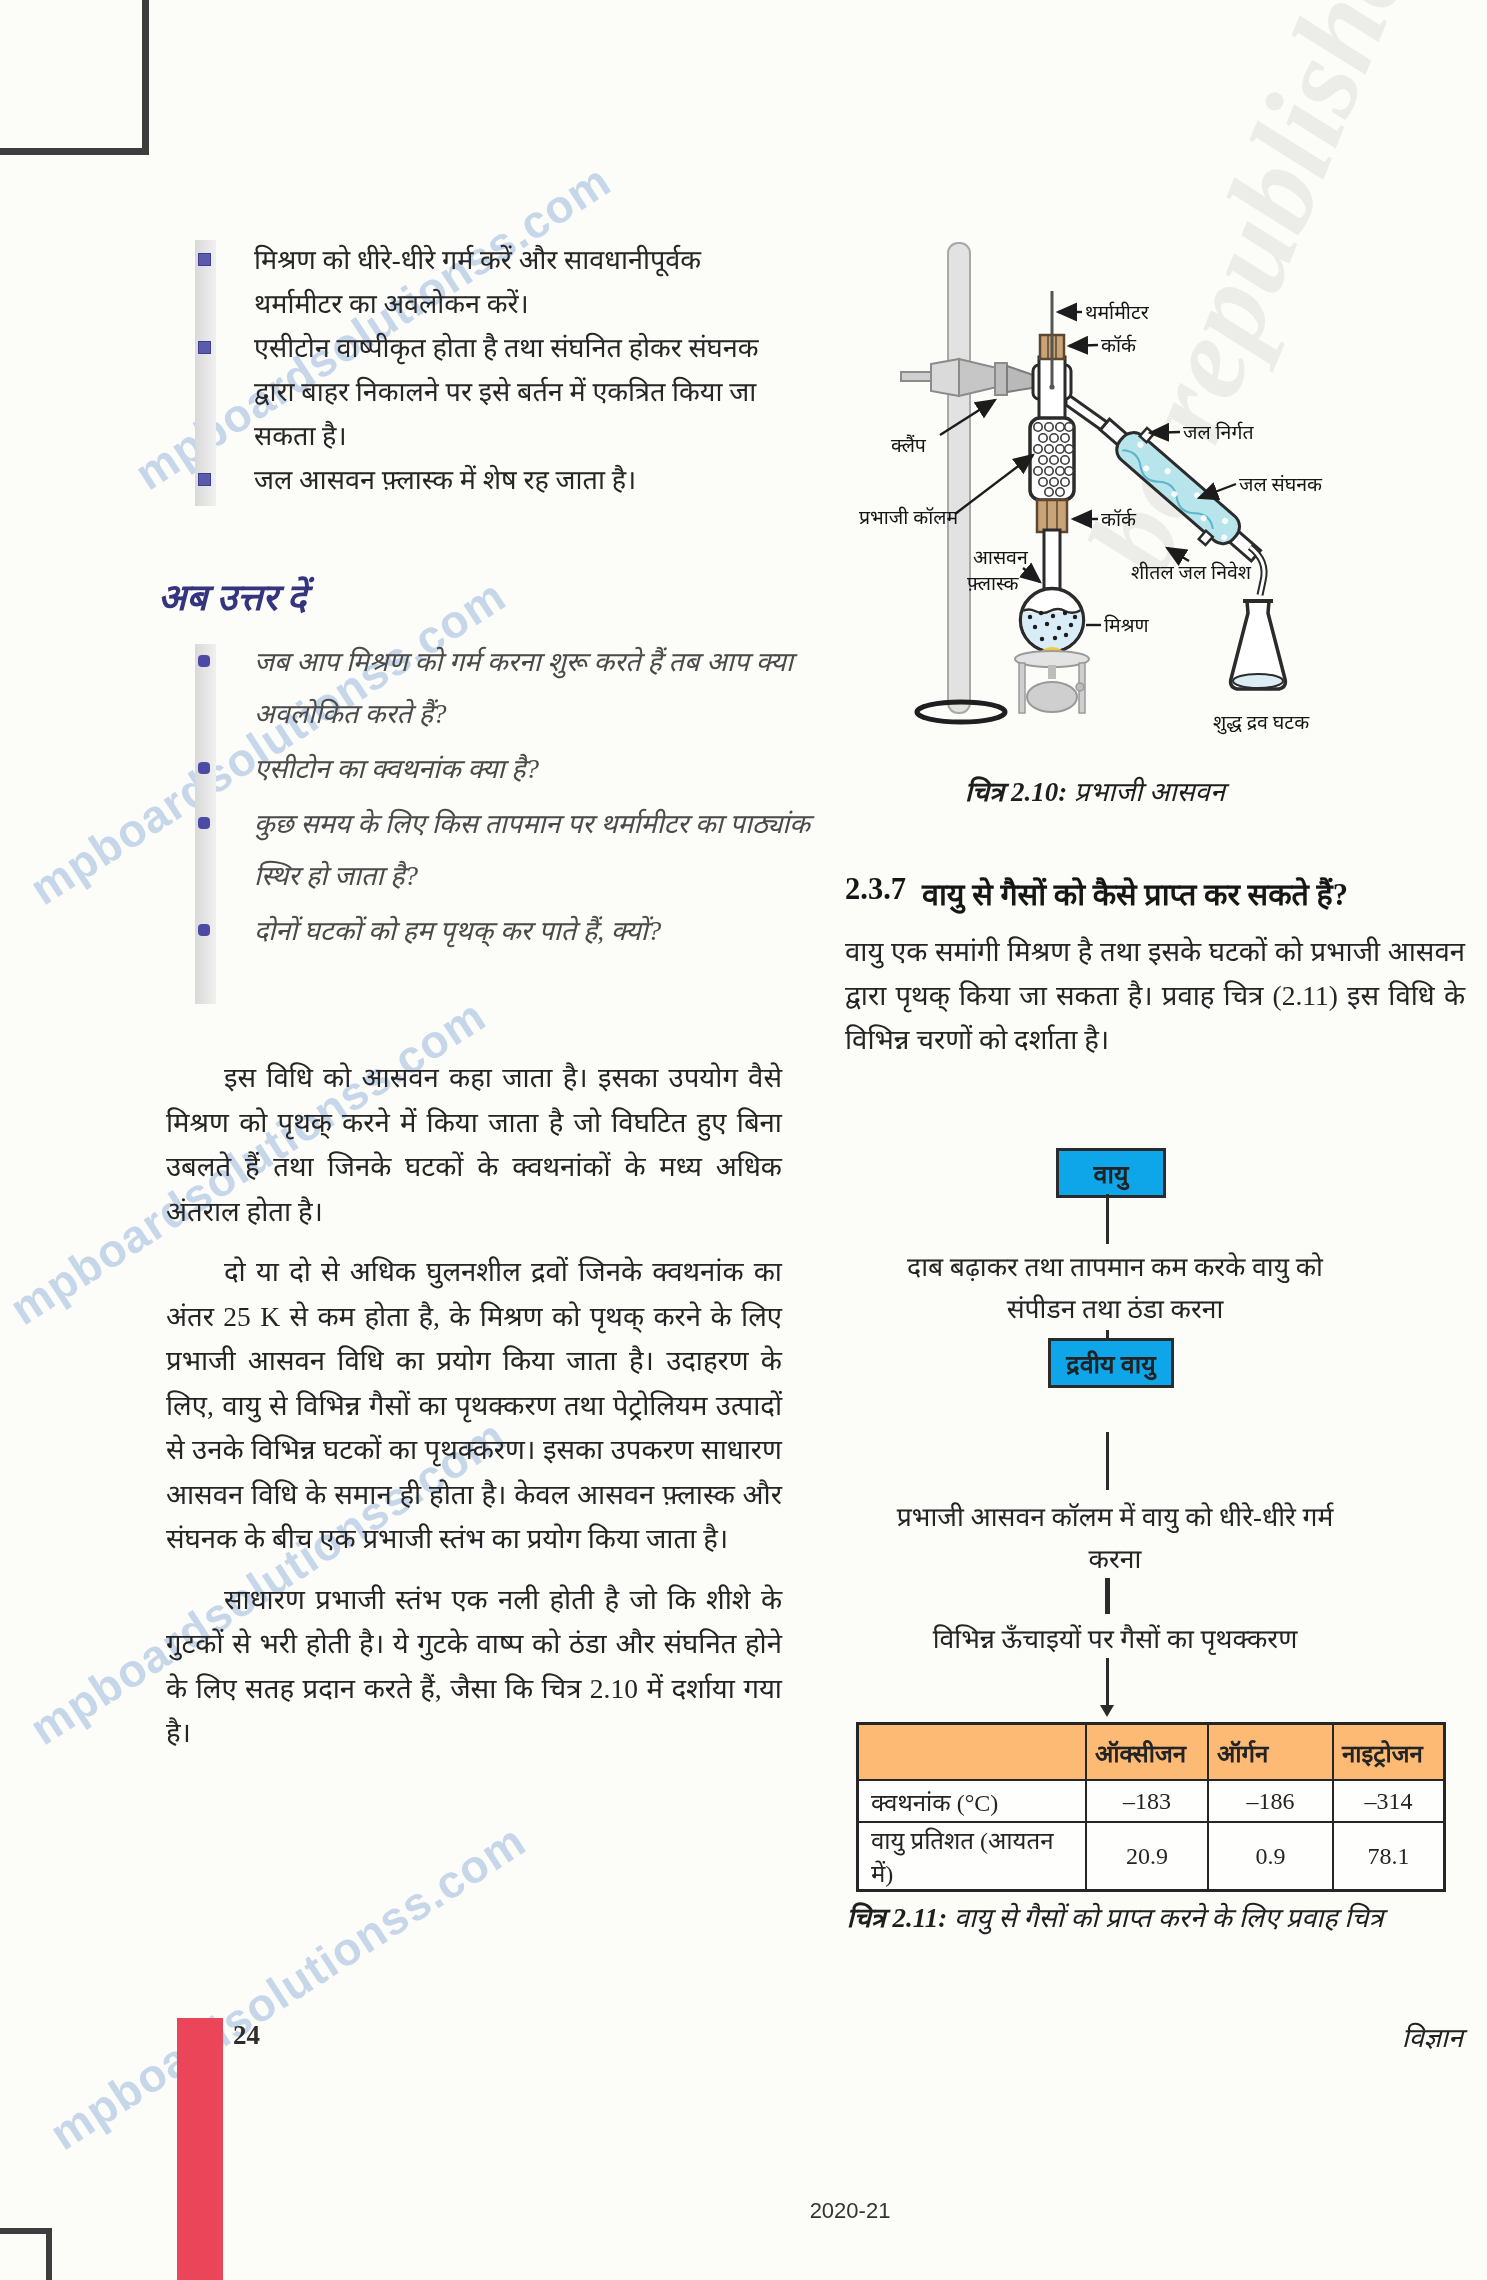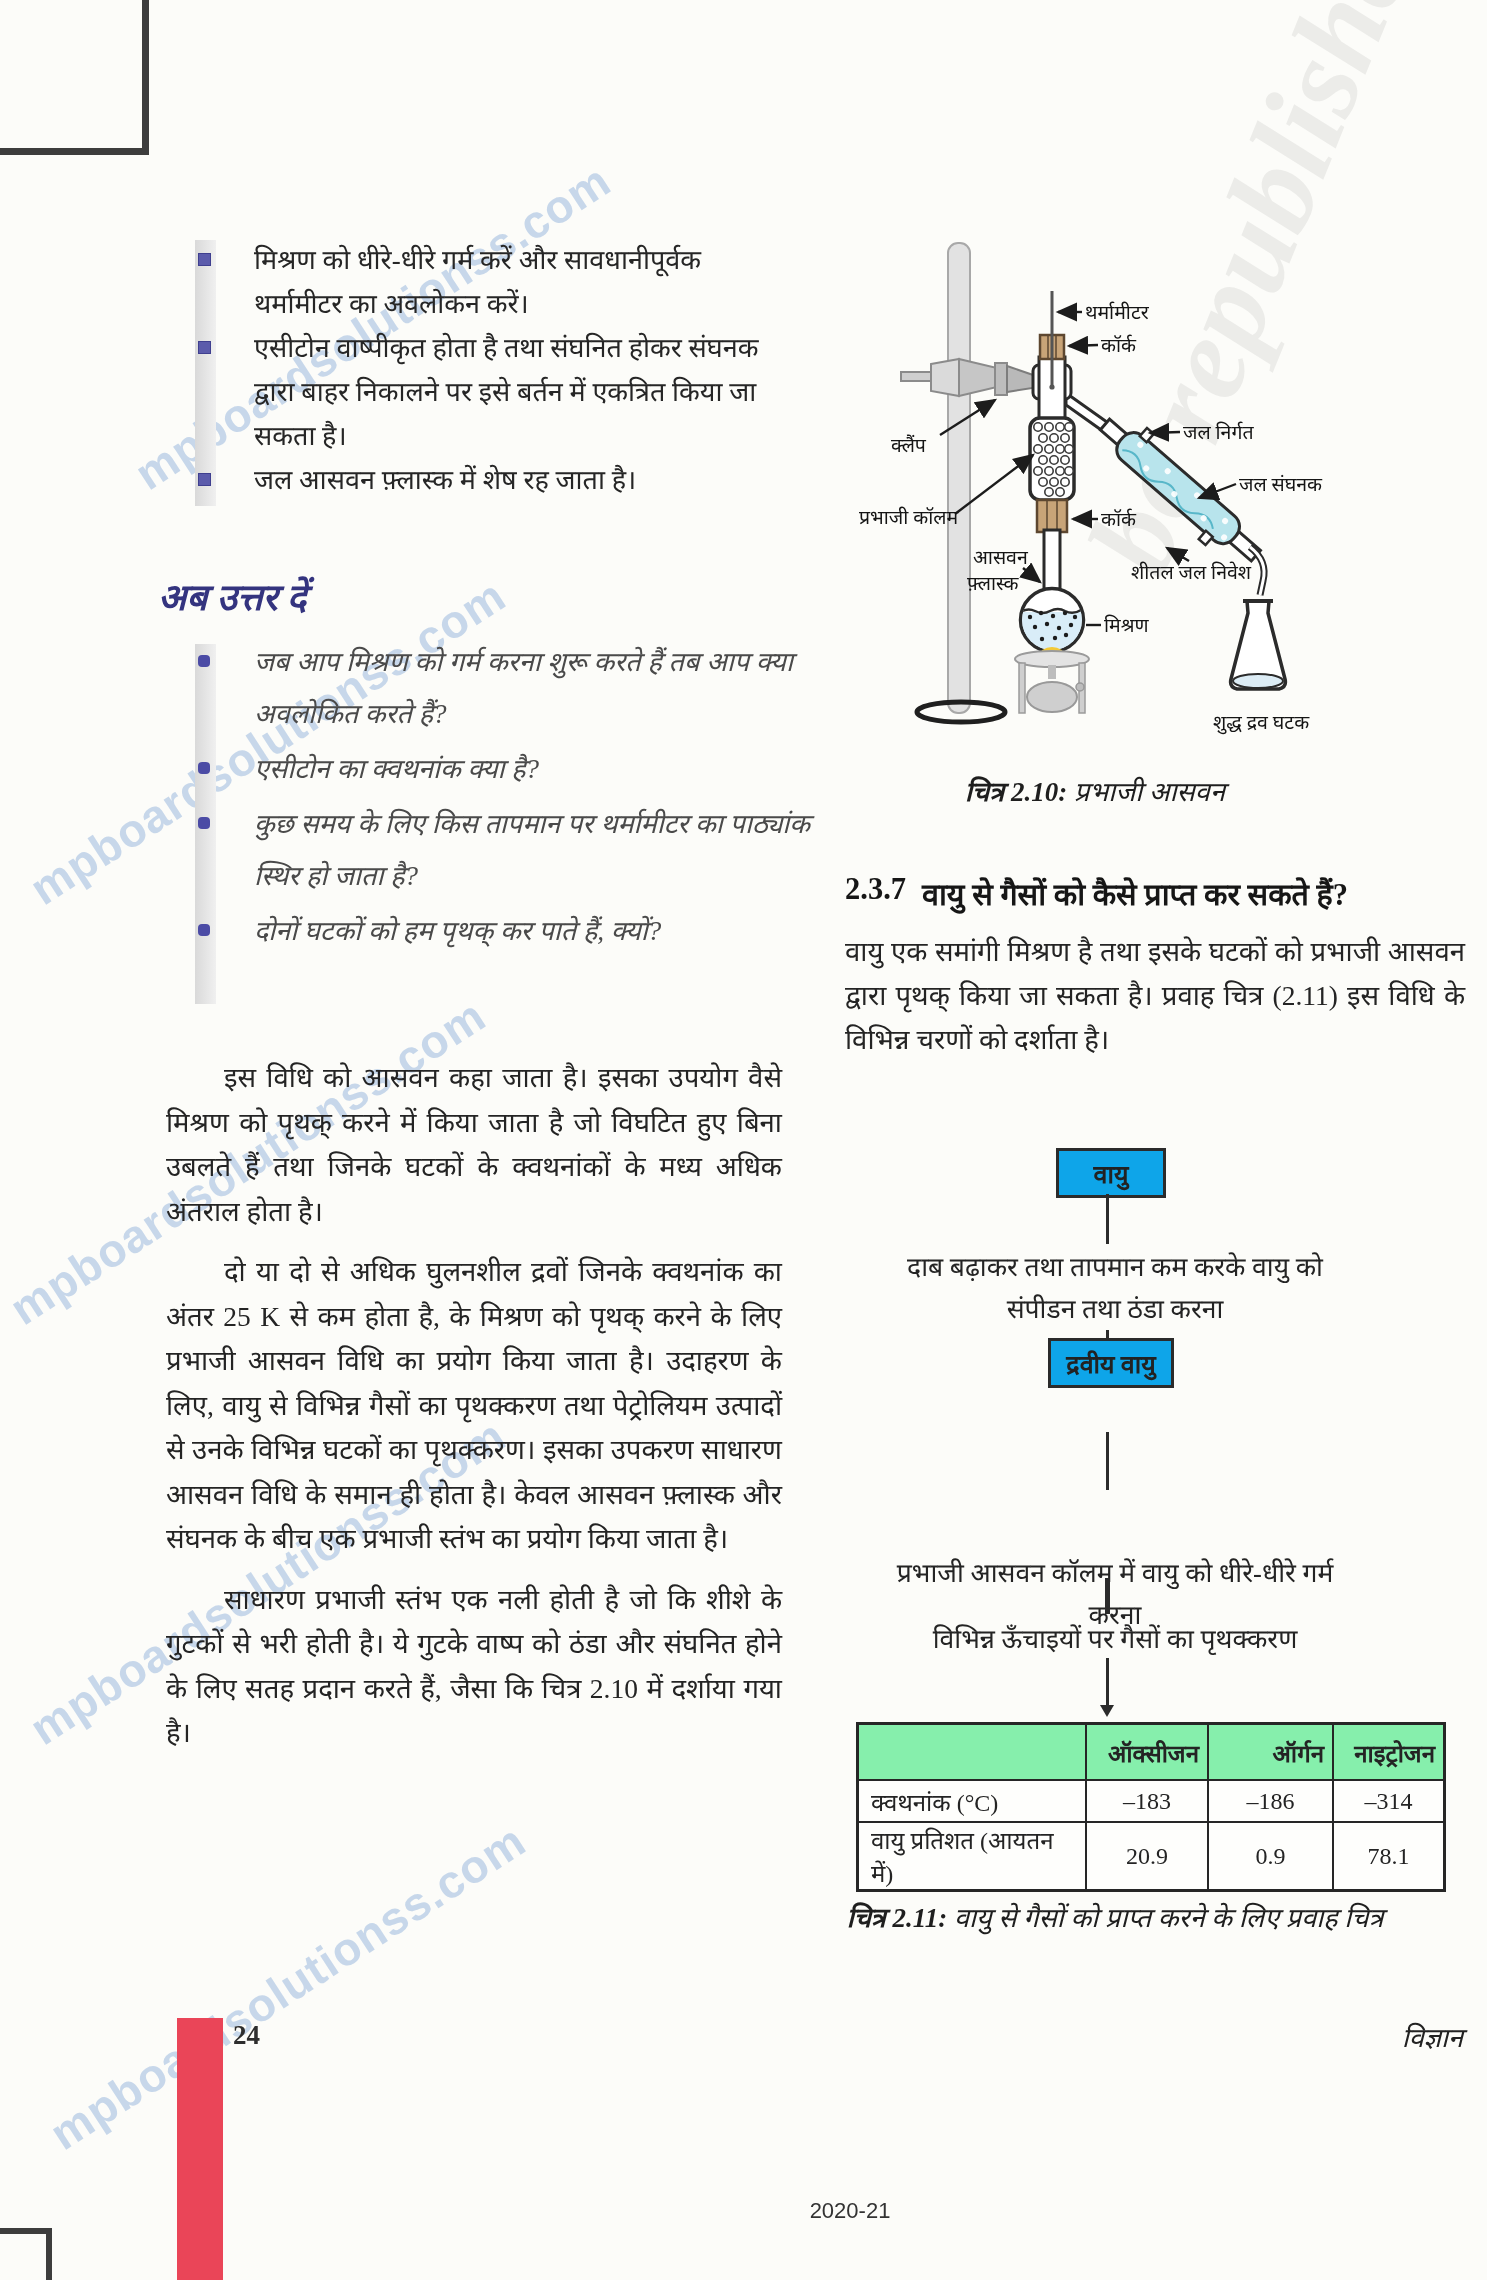--- a/index.html
+++ b/index.html
@@ -82,21 +82,21 @@
   .fc-arrow::after{
     content:"";position:absolute;left:-6px;bottom:-11px;
     border-left:7px solid transparent;border-right:7px solid transparent;
     border-top:12px solid #2b2b2b;
   }
   .fc-text{position:absolute;left:845px;width:540px;text-align:center;
     font-size:26.5px;line-height:42px;color:#242424;}
   
   .gas-table{border-collapse:collapse;border:3px solid #262626;font-size:24px;}
   .gas-table th,.gas-table td{border:2px solid #262626;padding:0 8px;}
-  .gas-table th{background:#86efac;height:54px;font-weight:bold;text-align:right;}
+  .gas-table th{background:#fdba74;height:54px;font-weight:bold;text-align:left;}
   .gas-table td{height:40px;text-align:center;background:#fefefc;}
   .gas-table td.rowlabel{text-align:left;padding-left:12px;}
   
   .redbar{position:absolute;left:177px;top:2018px;width:46px;height:262px;background:#ea4558;}
   .pagenum{position:absolute;left:233px;top:2020px;font-size:27px;font-weight:bold;color:#2e2e2e;}
   .subject{position:absolute;right:24px;top:2018px;font-size:27px;font-style:italic;color:#222;}
   .year{position:absolute;left:790px;top:2198px;width:120px;text-align:center;
     font-family:"Liberation Sans", sans-serif;font-size:22px;color:#333;}
   svg text{font-family:"Liberation Serif", serif;font-size:19.5px;fill:#151515;}
 </style>
@@ -321,21 +321,21 @@
 <div class="fc-line" style="left:1106px;top:1194px;height:50px;"></div>
 <div class="fc-text" style="top:1246px;">
   <div>दाब बढ़ाकर तथा तापमान कम करके वायु को</div>
   <div>संपीडन तथा ठंडा करना</div>
 </div>
 <div class="fc-arrow" style="left:1106px;top:1330px;height:44px;"></div>
 <div class="fc-box" style="left:1048px;top:1338px;width:120px;height:44px;">
   <span>द्रवीय वायु</span>
 </div>
 <div class="fc-line" style="left:1106px;top:1432px;height:58px;"></div>
-<div class="fc-text" style="top:1552px;">
+<div class="fc-text" style="top:1496px;">
   <div>प्रभाजी आसवन कॉलम में वायु को धीरे-धीरे गर्म</div>
   <div>करना</div>
 </div>
 <div class="fc-thick" style="left:1105px;top:1578px;height:36px;"></div>
 <div class="fc-text" style="top:1618px;">
   <div>विभिन्न ऊँचाइयों पर गैसों का पृथक्करण</div>
 </div>
 <div class="fc-arrow" style="left:1106px;top:1658px;height:48px;"></div>
 
 <table class="gas-table abs" style="left:856px;top:1722px;">

